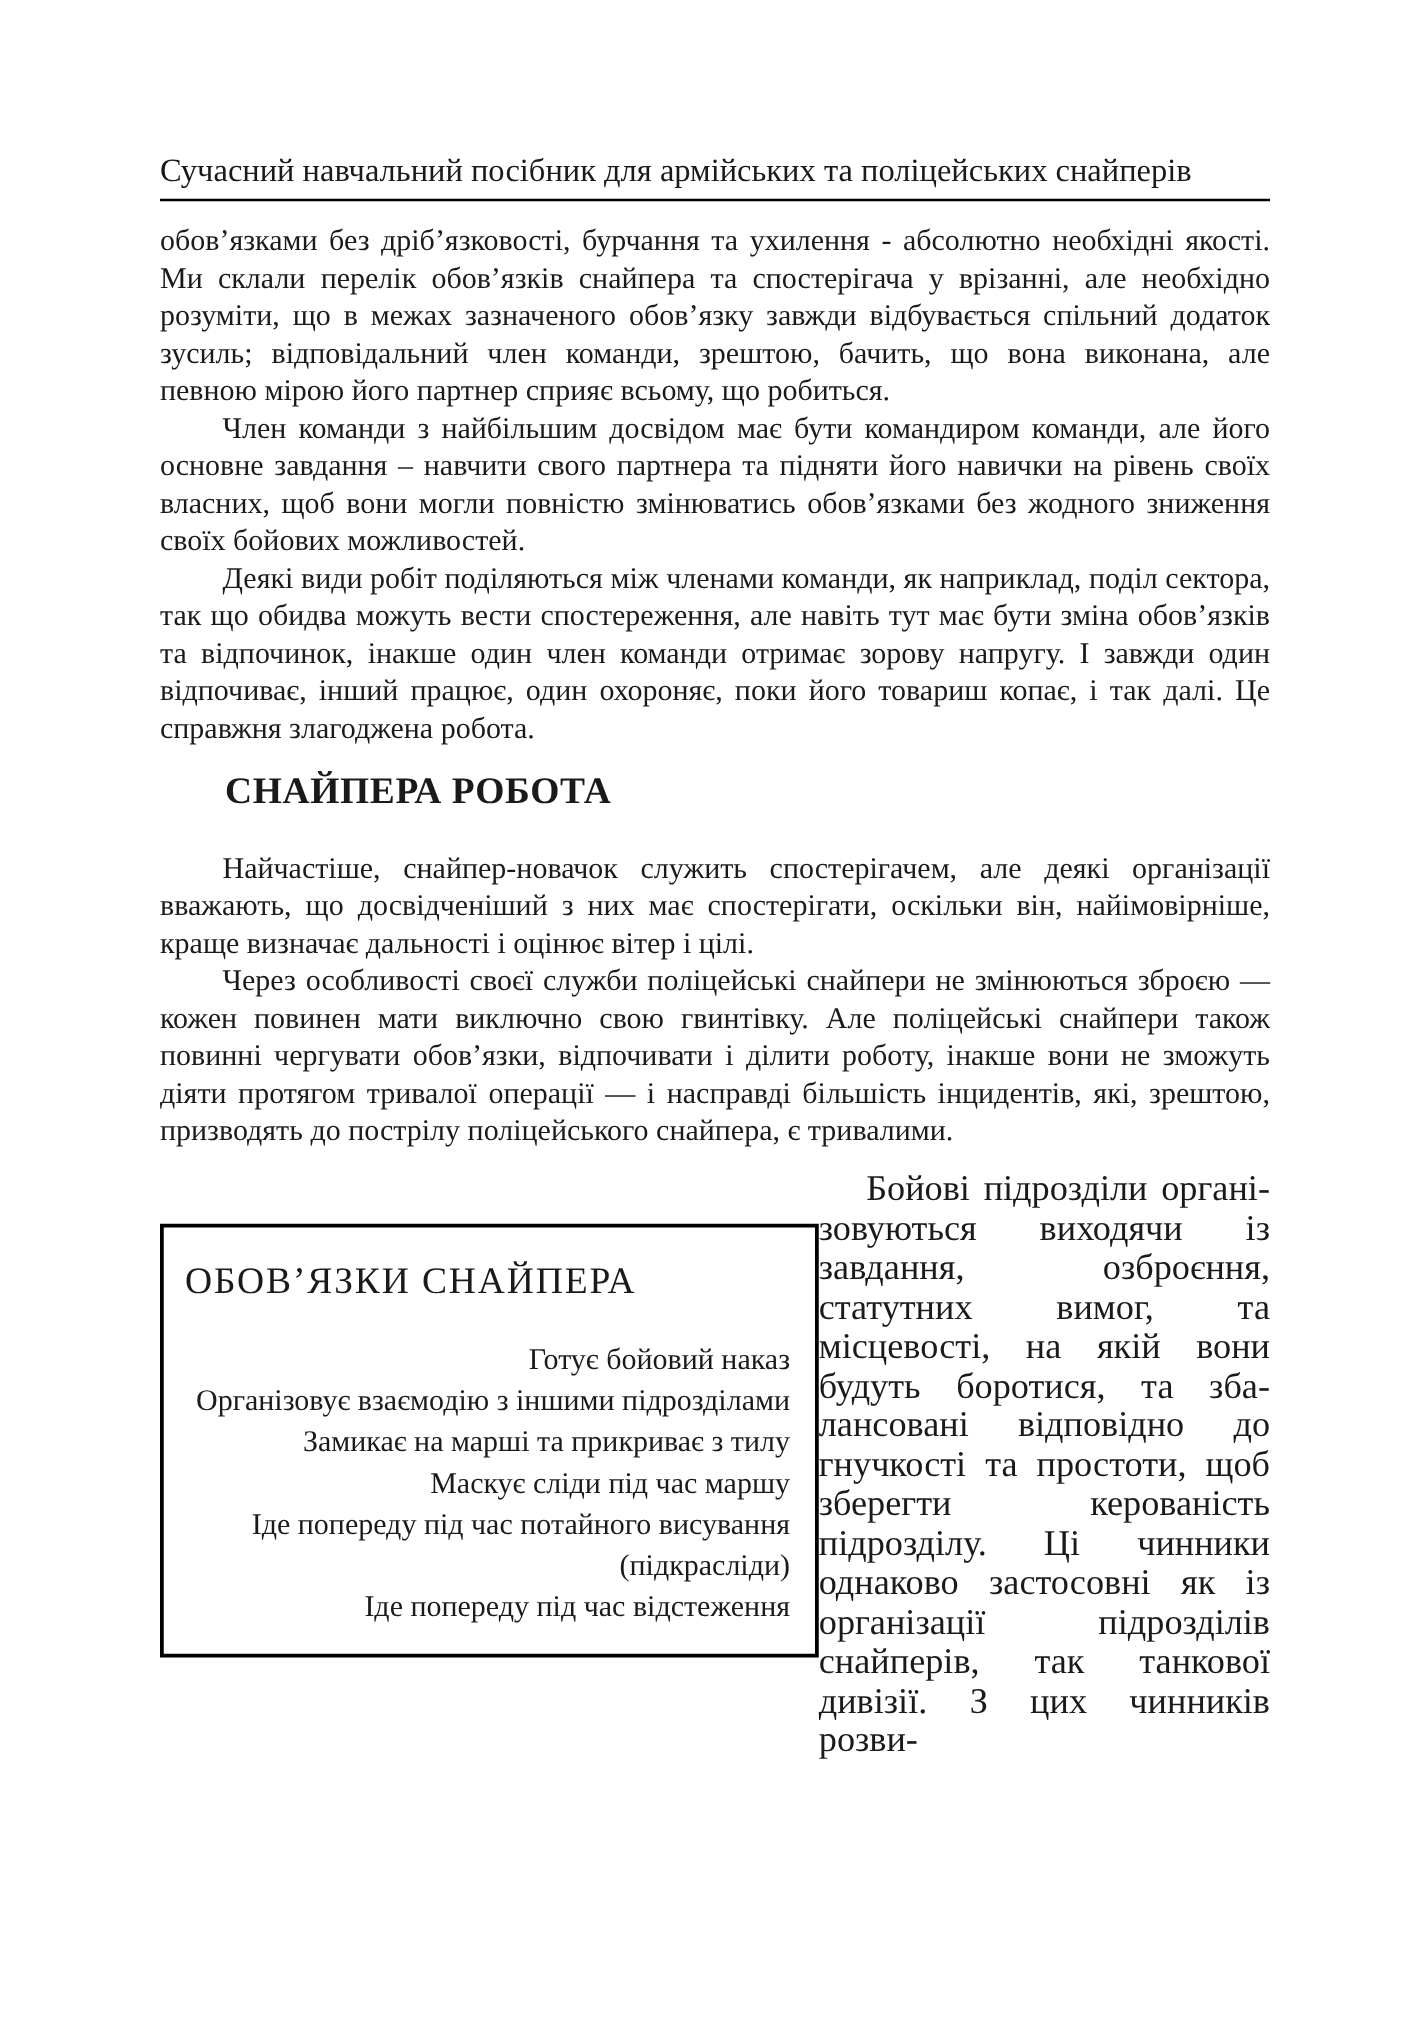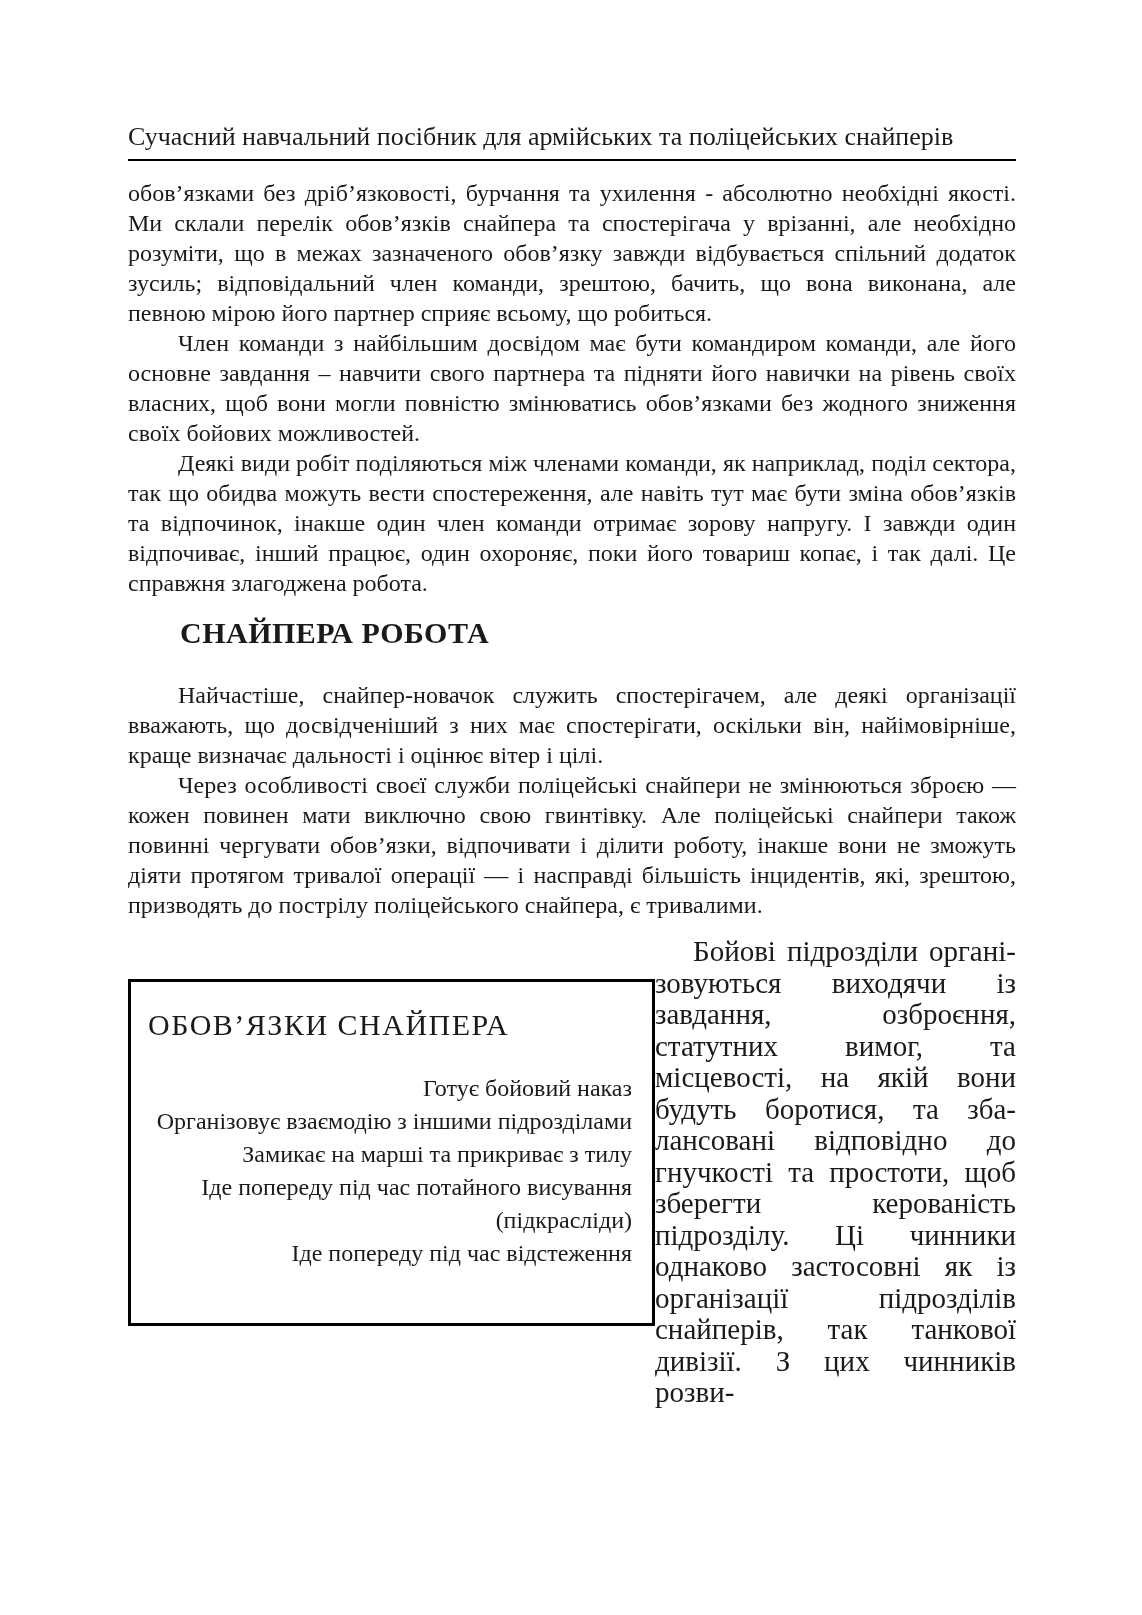--- a/index.html
+++ b/index.html
@@ -100,20 +100,21 @@
 
     <section class="two-col">
 
       <div class="col-left">
         <div class="duties-box">
           <div class="duties-box-title">ОБОВ’ЯЗКИ СНАЙПЕРА</div>
           <div class="duties-list">
             <div class="duties-item">Готує бойовий наказ</div>
             <div class="duties-item">Організовує взаємодію з іншими підрозділами</div>
             <div class="duties-item">Замикає на марші та прикриває з тилу</div>
+            <div class="duties-item">Маскує сліди під час маршу</div>
             <div class="duties-item">Іде попереду під час потайного висування (підкра­сліди)</div>
             <div class="duties-item">Іде попереду під час відстеження</div>
           </div>
         </div>
       </div>
 
       <div class="col-right">
         <p>Бойові підрозділи органі­зовуються виходячи із завдан­ня, озброєння, статутних вимог, та місцевості, на якій вони будуть боротися, та зба­лансовані відповідно до гнуч­кості та простоти, щоб зберег­ти керованість підрозділу. Ці чинники однаково застосовні як із організації підрозділів снайперів, так танкової дивізії. З цих чинників розви-</p>
       </div>
 

